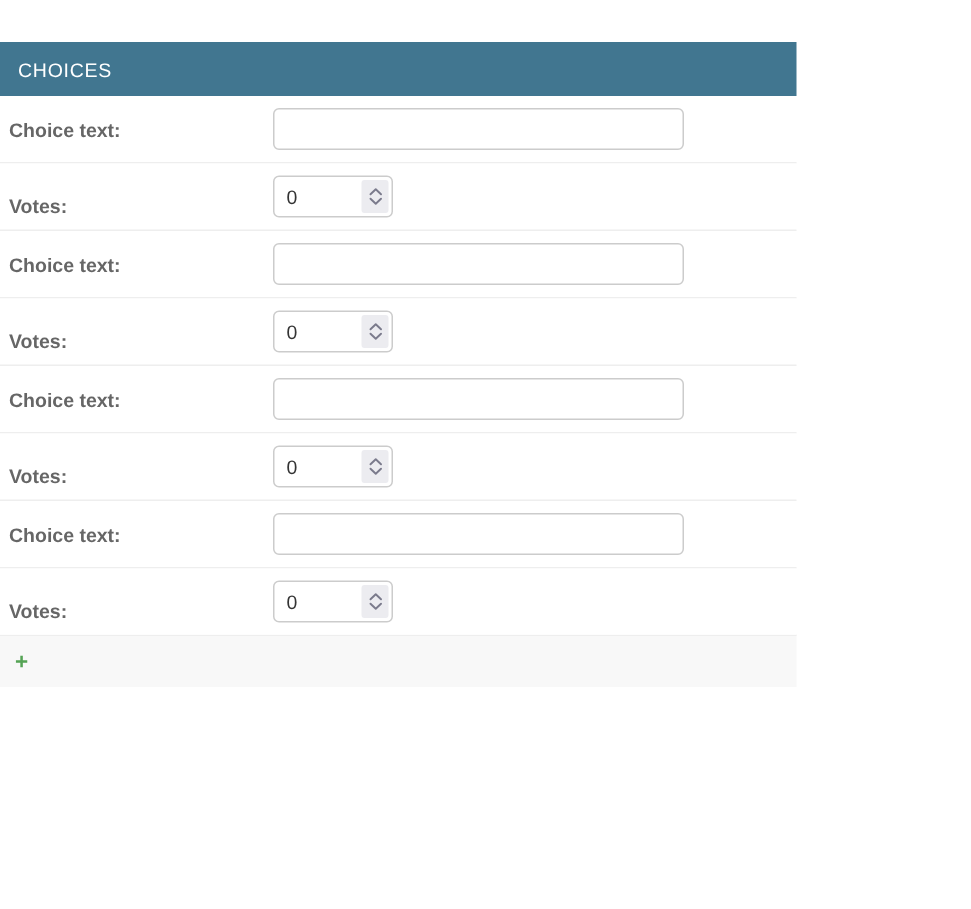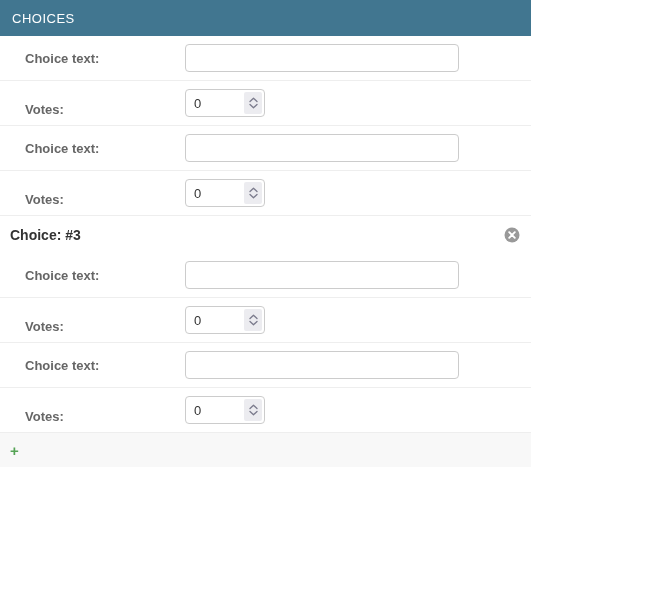--- a/index.html
+++ b/index.html
@@ -13,20 +13,21 @@
     font-family: "Liberation Sans", sans-serif;
     font-size: 13px;
     color: #333333;
     overflow: hidden;
   }
 
   .inline-group {
     width: 531px;
     background: #ffffff;
     box-sizing: border-box;
+    margin-top: 28px;
   }
 
   
   .module-header {
     height: 36px;
     background: #417690;
     color: #ffffff;
     display: flex;
     align-items: center;
     padding: 0 12px;
@@ -73,25 +74,26 @@
     width: 16px;
     height: 16px;
     cursor: pointer;
     line-height: 0;
   }
 
   
   .form-row {
     display: flex;
     align-items: center;
-    padding: 8px 25px;
+    padding: 8px 6px;
     min-height: 36px;
     box-sizing: border-box;
     border-bottom: 1px solid #eeeeee;
     background: #ffffff;
+    gap: 16px;
   }
   .form-row.last-row {
     border-bottom: none;
     align-items: flex-end;
   }
   .form-row label {
     width: 160px;
     flex: 0 0 160px;
     font-weight: bold;
     font-size: 13px;
@@ -232,29 +234,20 @@
             <svg width="9" height="6" viewBox="0 0 9 6" aria-hidden="true">
                 <path d="M1 1.5 L4.5 4.8 L8 1.5" fill="none" stroke="#7b7b8c" stroke-width="1.3" stroke-linecap="round" stroke-linejoin="round"></path>
               </svg>
           </span>
         </span>
       </span>
     </div>
   </div>
 
   <div class="inline-related">
-    <div class="inline-heading">
-      <span class="hlabel"><span>Choice:</span> <span class="hcount">#3</span></span>
-      <span class="delete-icon">
-        <svg width="16" height="16" viewBox="0 0 16 16" aria-hidden="true">
-          <circle cx="8" cy="8" r="7.5" fill="#999999"></circle>
-          <path d="M5.2 5.2 L10.8 10.8 M10.8 5.2 L5.2 10.8" stroke="#ffffff" stroke-width="1.9" stroke-linecap="round"></path>
-        </svg>
-      </span>
-    </div>
 
     <div class="form-row">
       <label>Choice text:</label>
       <input class="vTextField" type="text" value="" style="">
     </div>
 
     <div class="form-row last-row">
       <label>Votes:</label>
       <span class="number-wrap">
         <input class="vIntegerField" type="text" value="0" style="">

